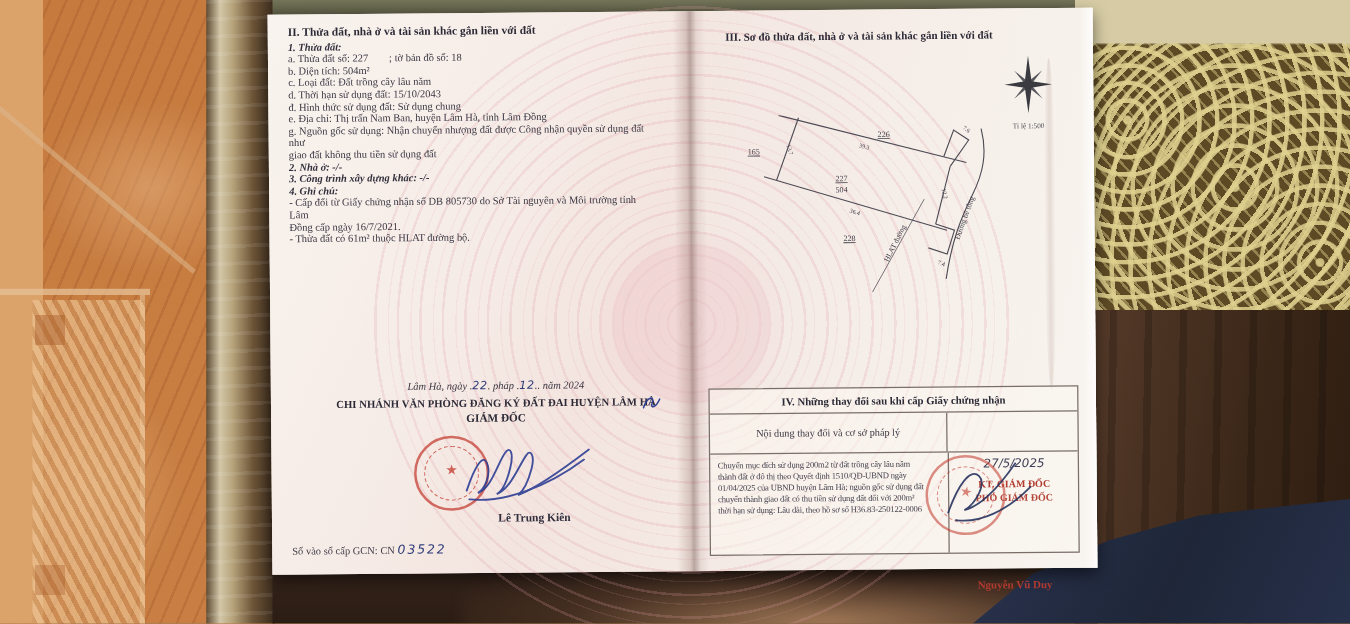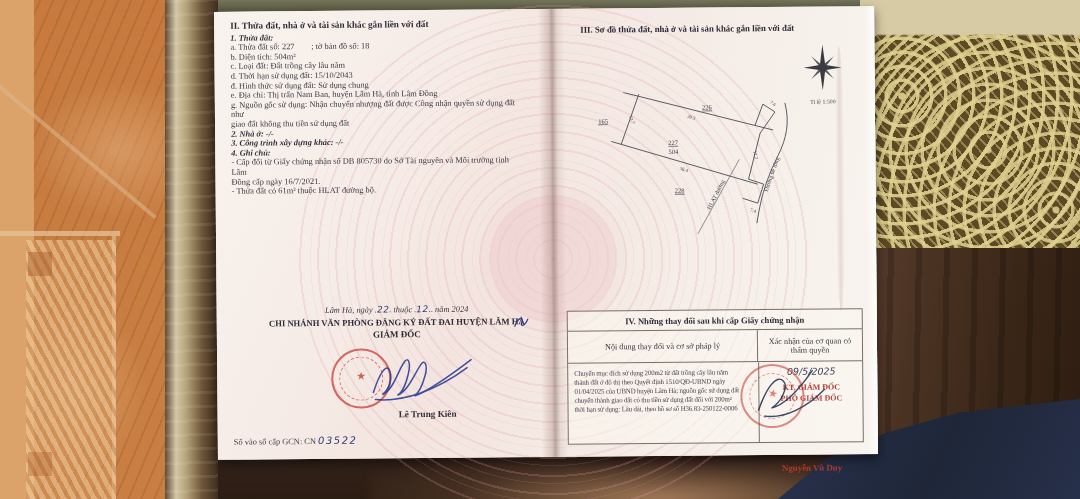--- a/index.html
+++ b/index.html
@@ -214,21 +214,21 @@
       <div class="hl">3. Công trình xây dựng khác: -/-</div>
       <div class="hl">4. Ghi chú:</div>
       <div>- Cấp đổi từ Giấy chứng nhận số DB 805730 do Sở Tài nguyên và Môi trường tỉnh</div>
       <div>Lâm</div>
       <div>Đồng cấp ngày 16/7/2021.</div>
       <div>- Thửa đất có 61m² thuộc HLAT đường bộ.</div>
     </div>
 
     <div class="sign-block">
       <div class="date-line">
-        <span>Lâm Hà, ngày .</span><span class="hand">22</span><span>. thuộc .</span><span class="hand">12</span><span>.. năm 2024</span>
+        <span>Lâm Hà, ngày .</span><span class="hand">22</span><span>. pháp .</span><span class="hand">12</span><span>.. năm 2024</span>
       </div>
       <div class="org">CHI NHÁNH VĂN PHÒNG ĐĂNG KÝ ĐẤT ĐAI HUYỆN LÂM HÀ</div>
       <div class="role">GIÁM ĐỐC</div>
     </div>
 
     <svg class="pen-mark" width="18" height="16" viewBox="0 0 18 16">
       <path d="M2,12 C5,3 11,2 9,8 C7,13 12,12 15,5" fill="none" stroke="#2e3f94" stroke-width="1.2" stroke-linecap="round"></path>
     </svg>
 
     <div class="stampA"></div>
@@ -279,32 +279,31 @@
       <text class="dim" transform="rotate(35 183 12)" x="183" y="12">7.6</text>
       <text class="dim" transform="rotate(18 162 120)" x="162" y="120">7.4</text>
       <text class="road-lbl" transform="rotate(-63 130 104)" x="130" y="104" text-anchor="middle">HLAT đường</text>
       <text class="road-lbl" transform="rotate(-70 186 84)" x="186" y="84" text-anchor="middle">Đường bê tông</text>
     </svg>
 
     <div class="tableIV">
       <div class="tiv-title">IV. Những thay đổi sau khi cấp Giấy chứng nhận</div>
       <div class="tiv-head">
         <div class="tiv-c1">Nội dung thay đổi và cơ sở pháp lý</div>
-        <div class="tiv-c2">Xác nhận của cơ quan có thẩm quyền</div>
       </div>
       <div class="tiv-body">
         <div class="tiv-div"></div>
         <div class="tiv-content">
           <div>Chuyển mục đích sử dụng 200m2 từ đất trồng cây lâu năm</div>
           <div>thành đất ở đô thị theo Quyết định 1510/QĐ-UBND ngày</div>
           <div>01/04/2025 của UBND huyện Lâm Hà; nguồn gốc sử dụng đất</div>
           <div>chuyển thành giao đất có thu tiền sử dụng đất đối với 200m²</div>
           <div>thời hạn sử dụng: Lâu dài, theo hồ sơ số H36.83-250122-0006</div>
         </div>
-        <div class="confirm-date">09/5/2025</div>
+        <div class="confirm-date">27/5/2025</div>
         <div class="confirm-t1">KT. GIÁM ĐỐC</div>
         <div class="confirm-t2">PHÓ GIÁM ĐỐC</div>
         <div class="stampB"></div>
         <svg class="sigB" width="90" height="70" viewBox="0 0 90 70">
           <g fill="none" stroke="#27335f" stroke-width="1.4" stroke-linecap="round" opacity="0.9">
             <path d="M14,52 C22,30 32,16 39,23 C45,29 36,45 27,50 C41,47 56,30 68,13"></path>
             <path d="M20,58 C40,61 62,50 80,32"></path>
           </g>
         </svg>
         <div class="confirm-name">Nguyễn Vũ Duy</div>

